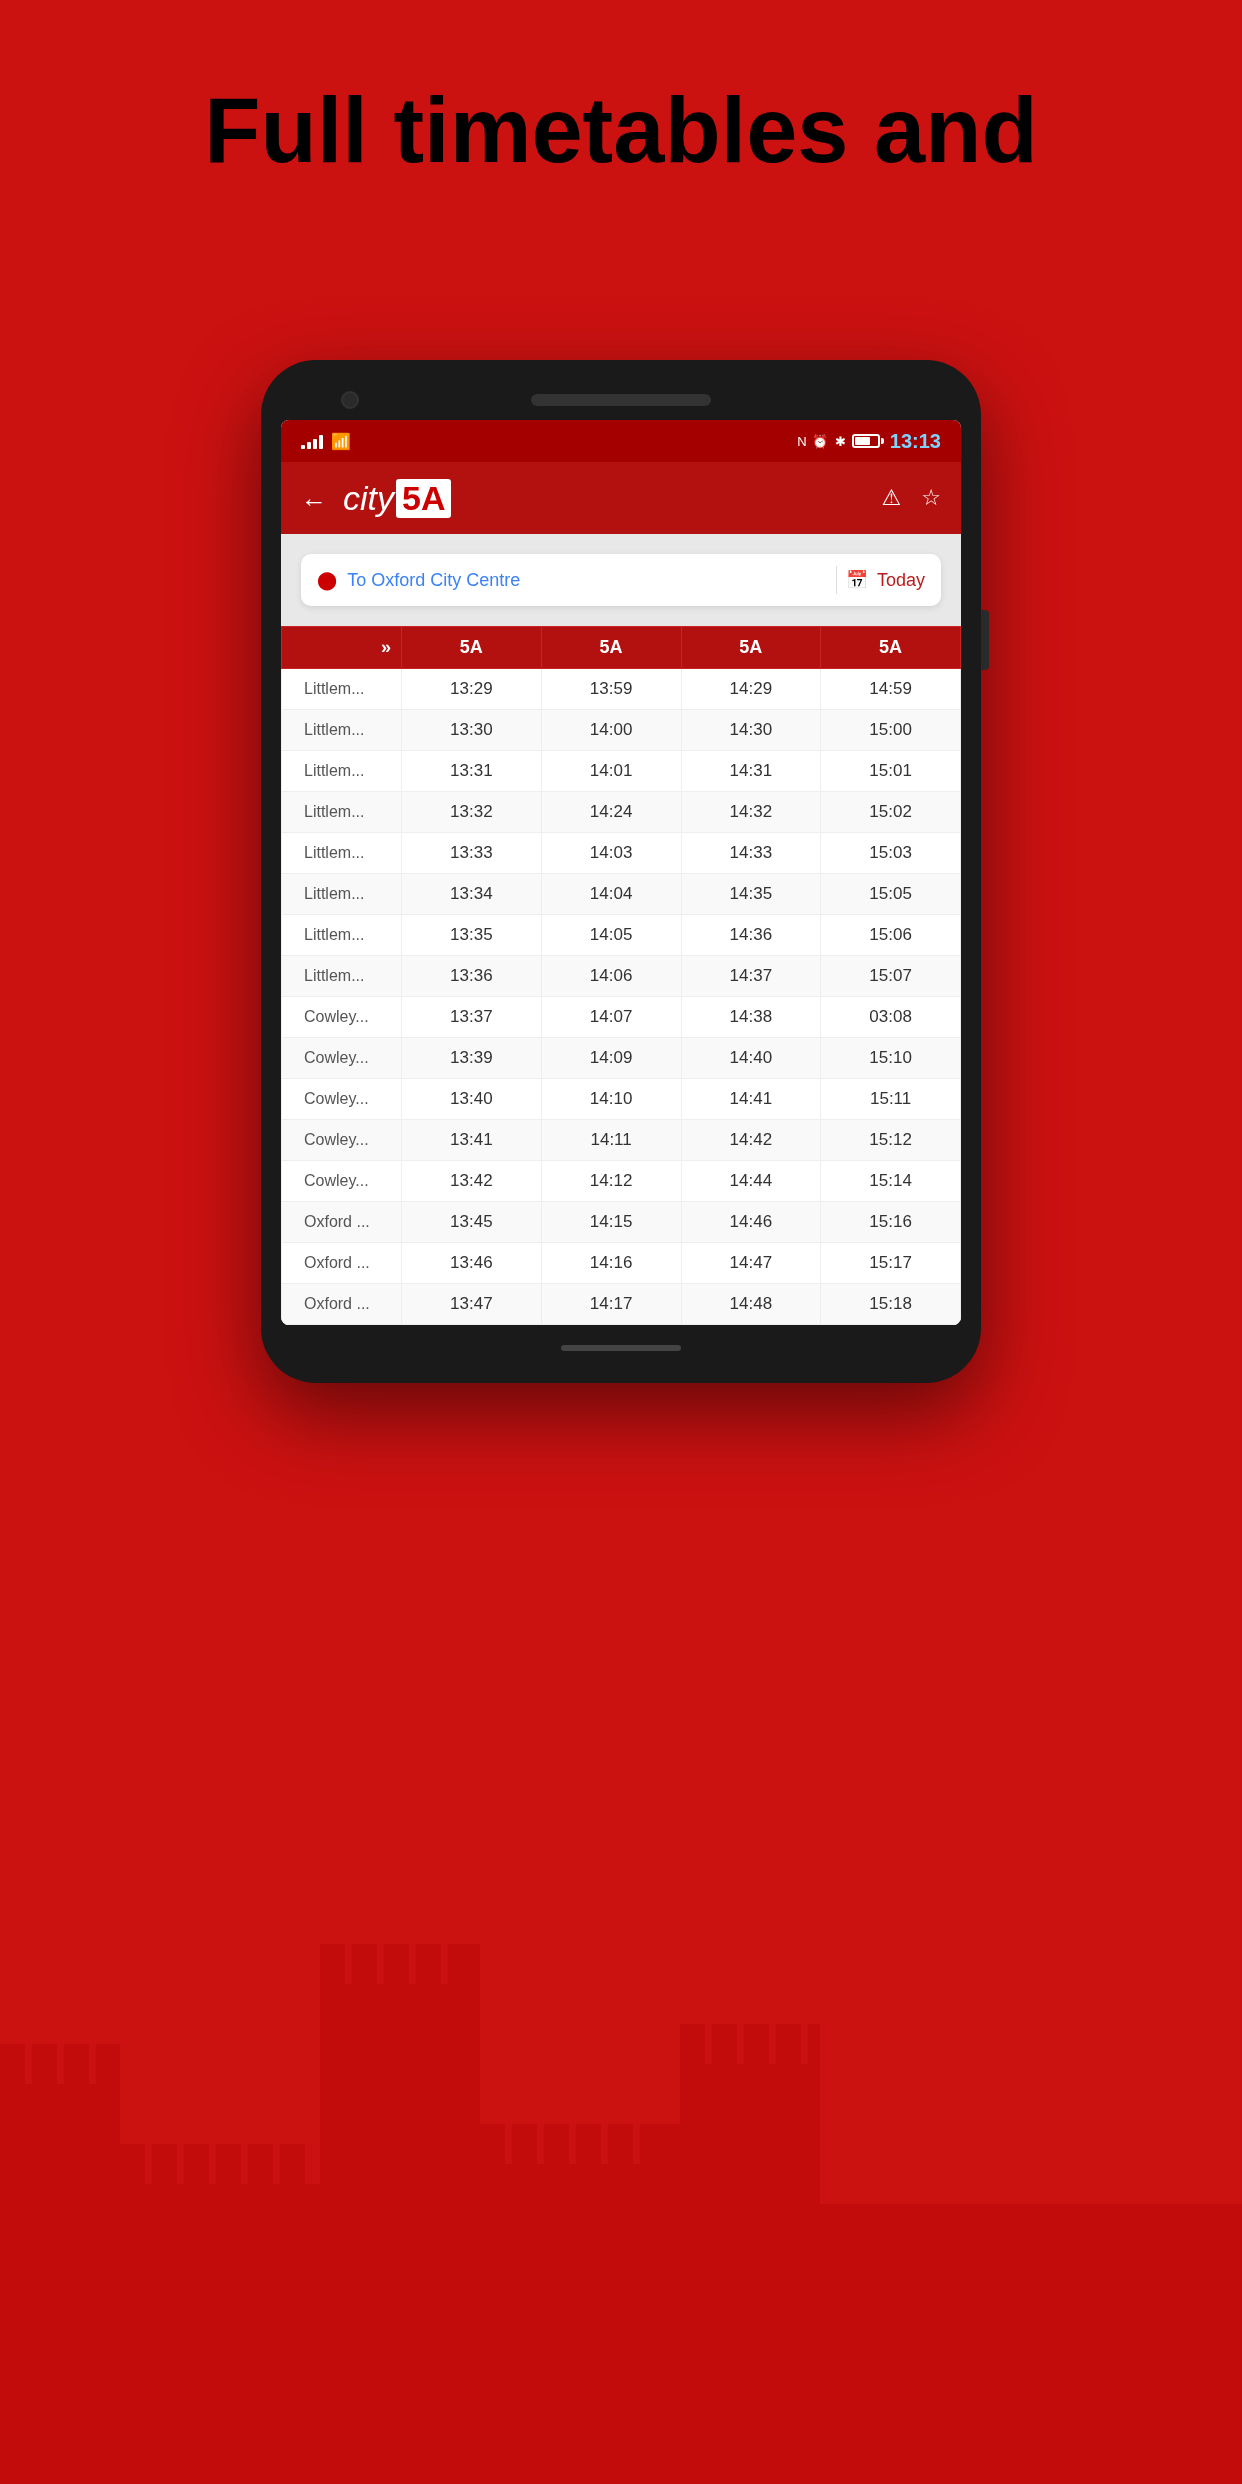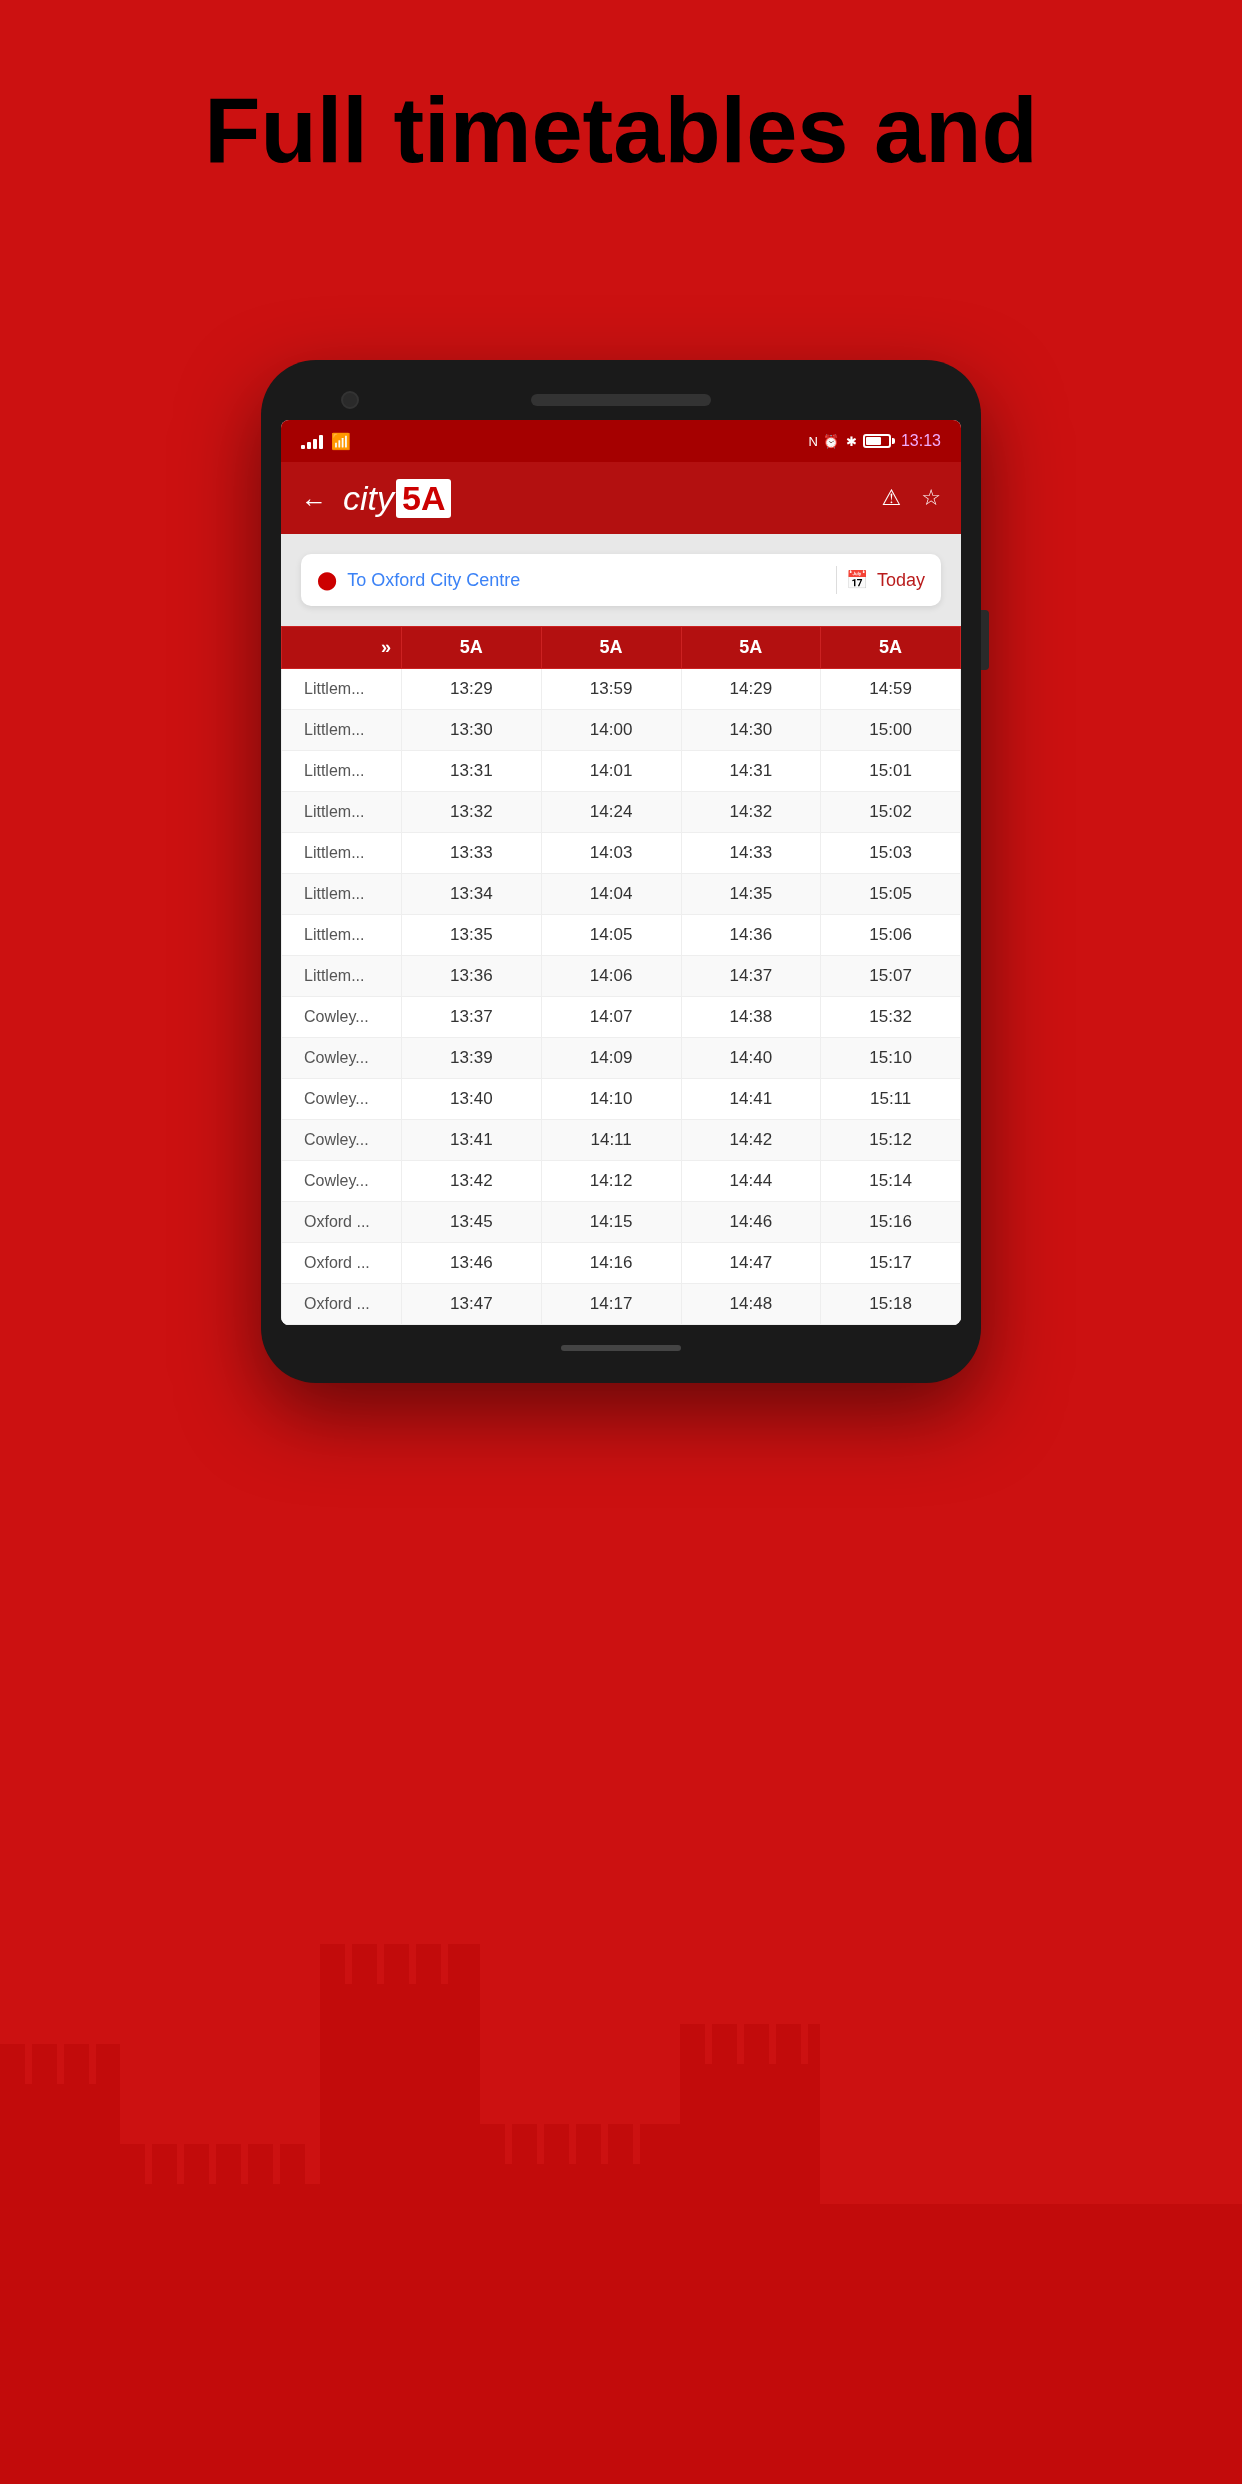--- a/index.html
+++ b/index.html
@@ -163,23 +163,23 @@
 
     .battery-tip {
       width: 3px;
       height: 6px;
       background: white;
       border-radius: 0 2px 2px 0;
       margin-left: 1px;
     }
 
     .time-display {
-      color: #f0abfc;
-      font-size: 16px;
-      font-weight: normal;
+      color: #7dd3fc;
+      font-size: 20px;
+      font-weight: bold;
     }
 
     
     .app-header {
       background: #b31010;
       display: flex;
       align-items: center;
       justify-content: space-between;
       padding: 14px 20px;
       height: 72px;
@@ -539,21 +539,21 @@
               <td>13:36</td>
               <td>14:06</td>
               <td>14:37</td>
               <td>15:07</td>
             </tr>
             <tr>
               <td>Cowley...</td>
               <td>13:37</td>
               <td>14:07</td>
               <td>14:38</td>
-              <td>15:32</td>
+              <td>03:08</td>
             </tr>
             <tr>
               <td>Cowley...</td>
               <td>13:39</td>
               <td>14:09</td>
               <td>14:40</td>
               <td>15:10</td>
             </tr>
             <tr>
               <td>Cowley...</td>

